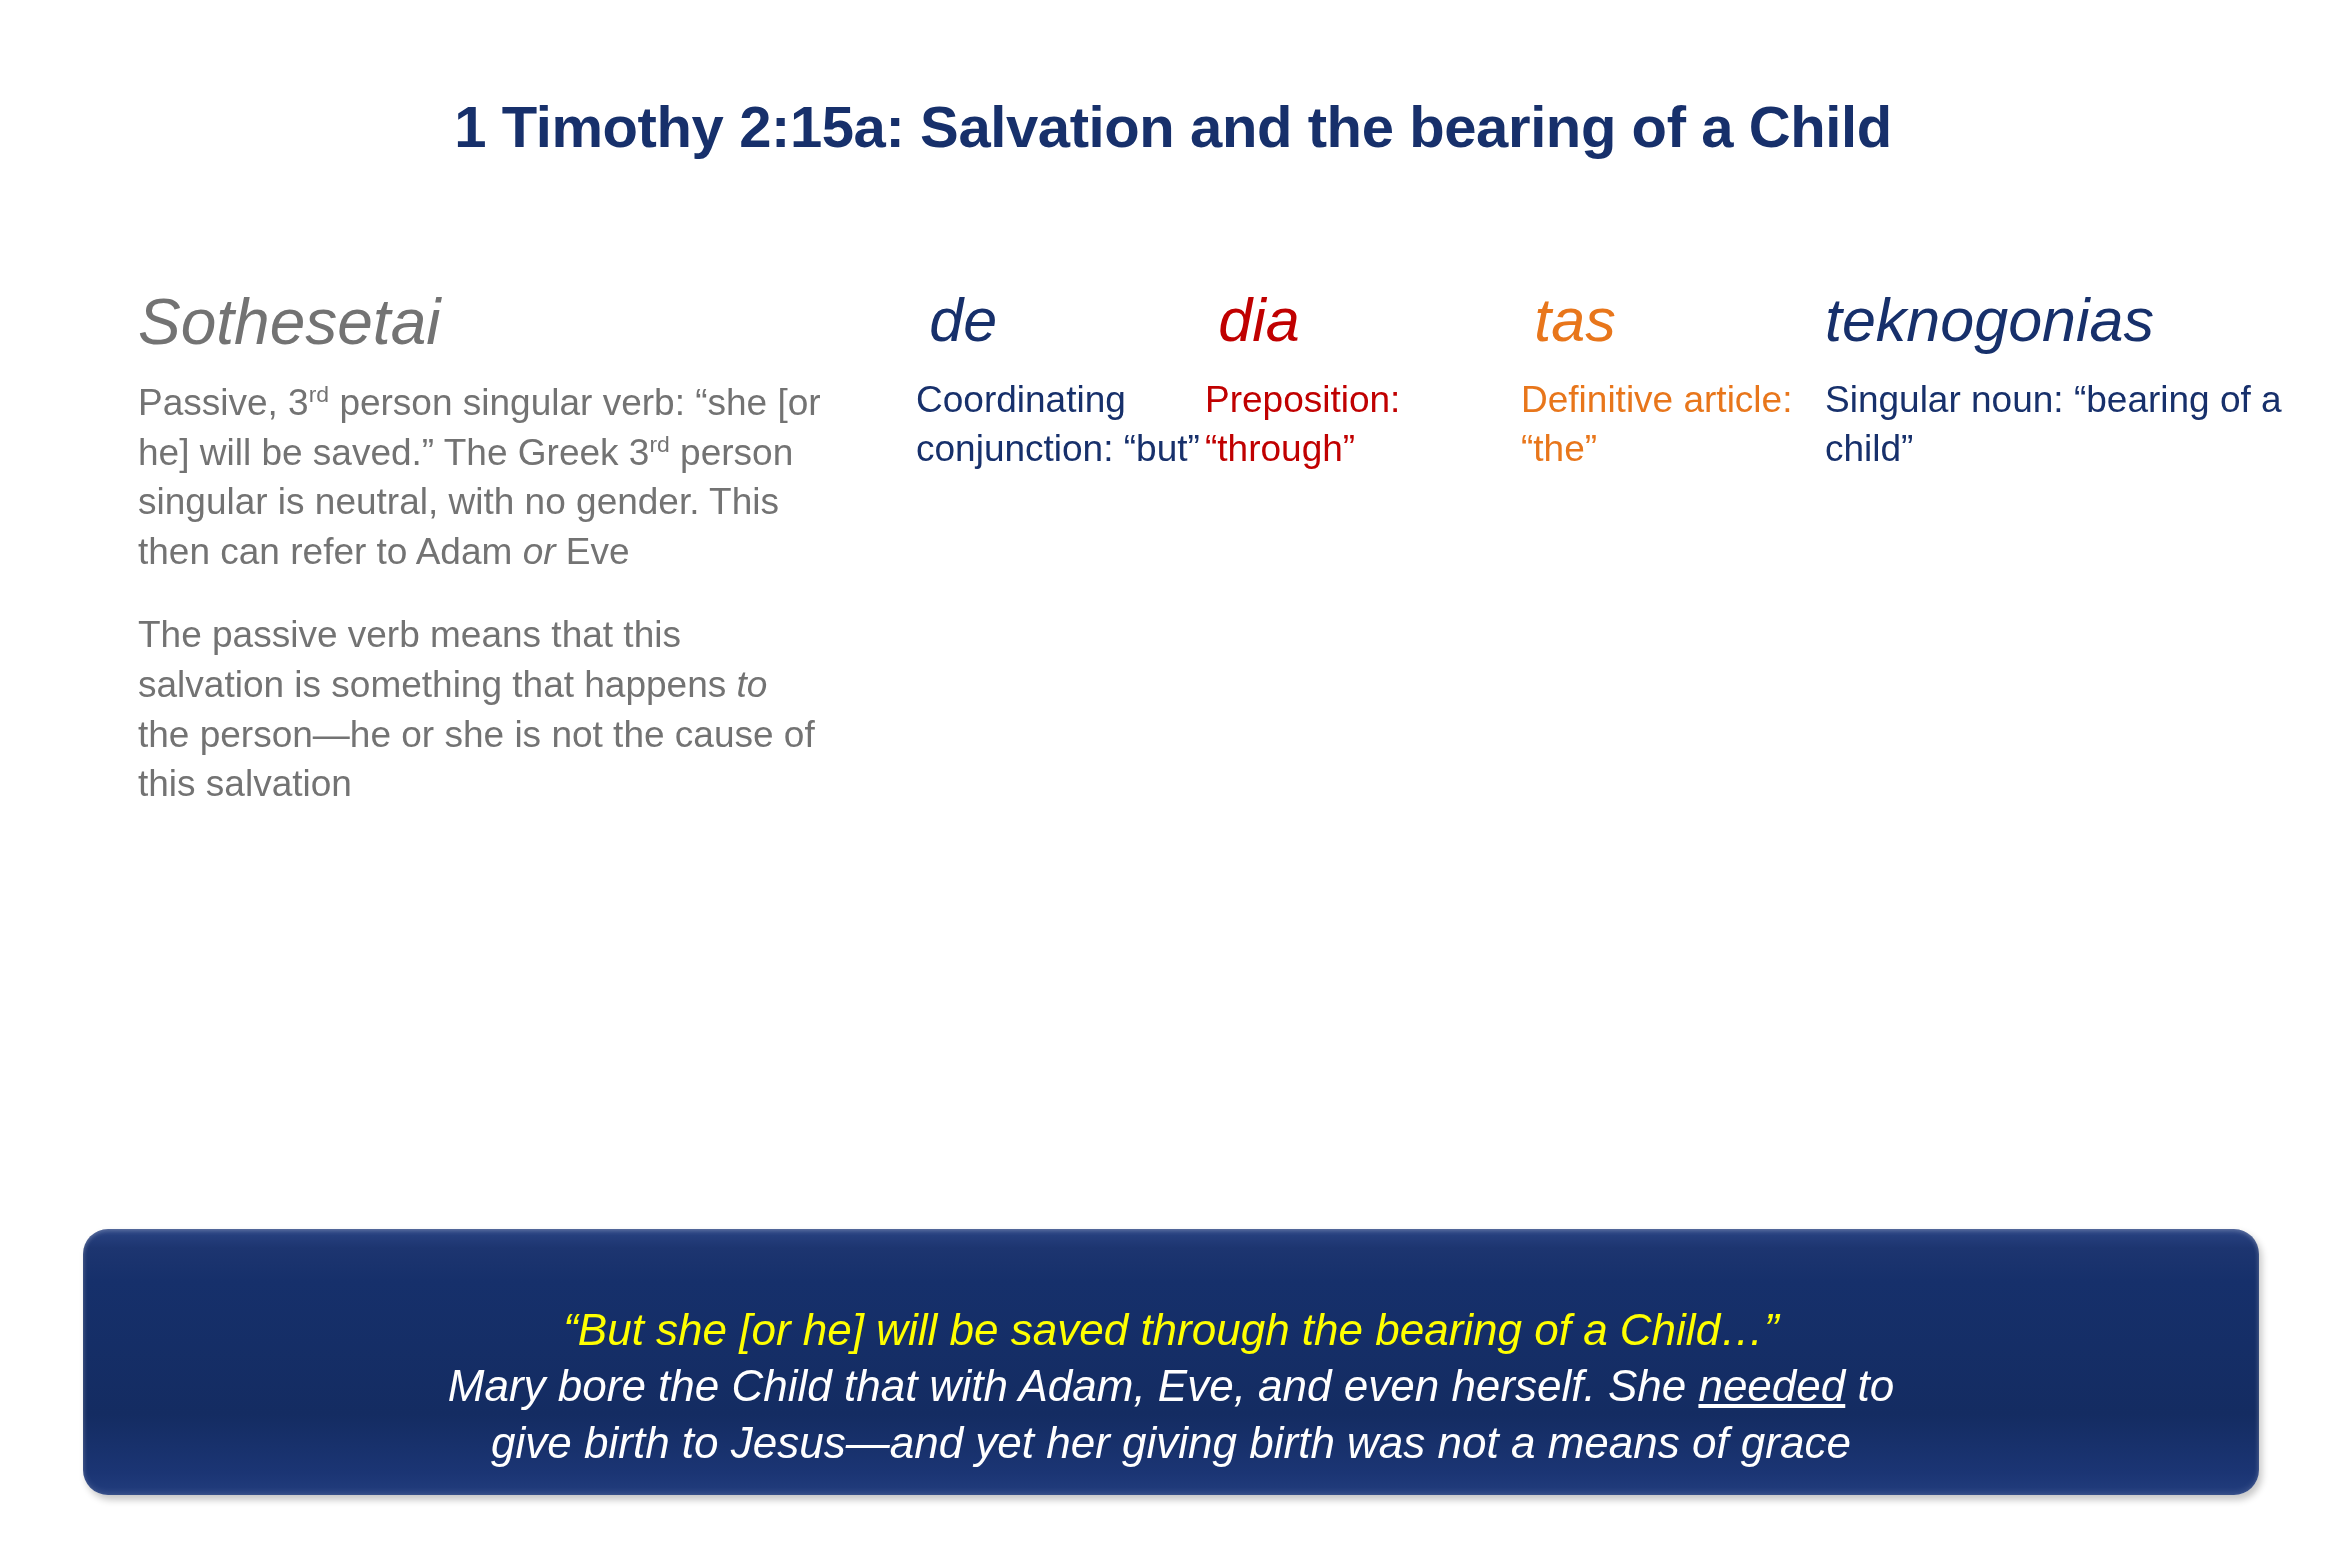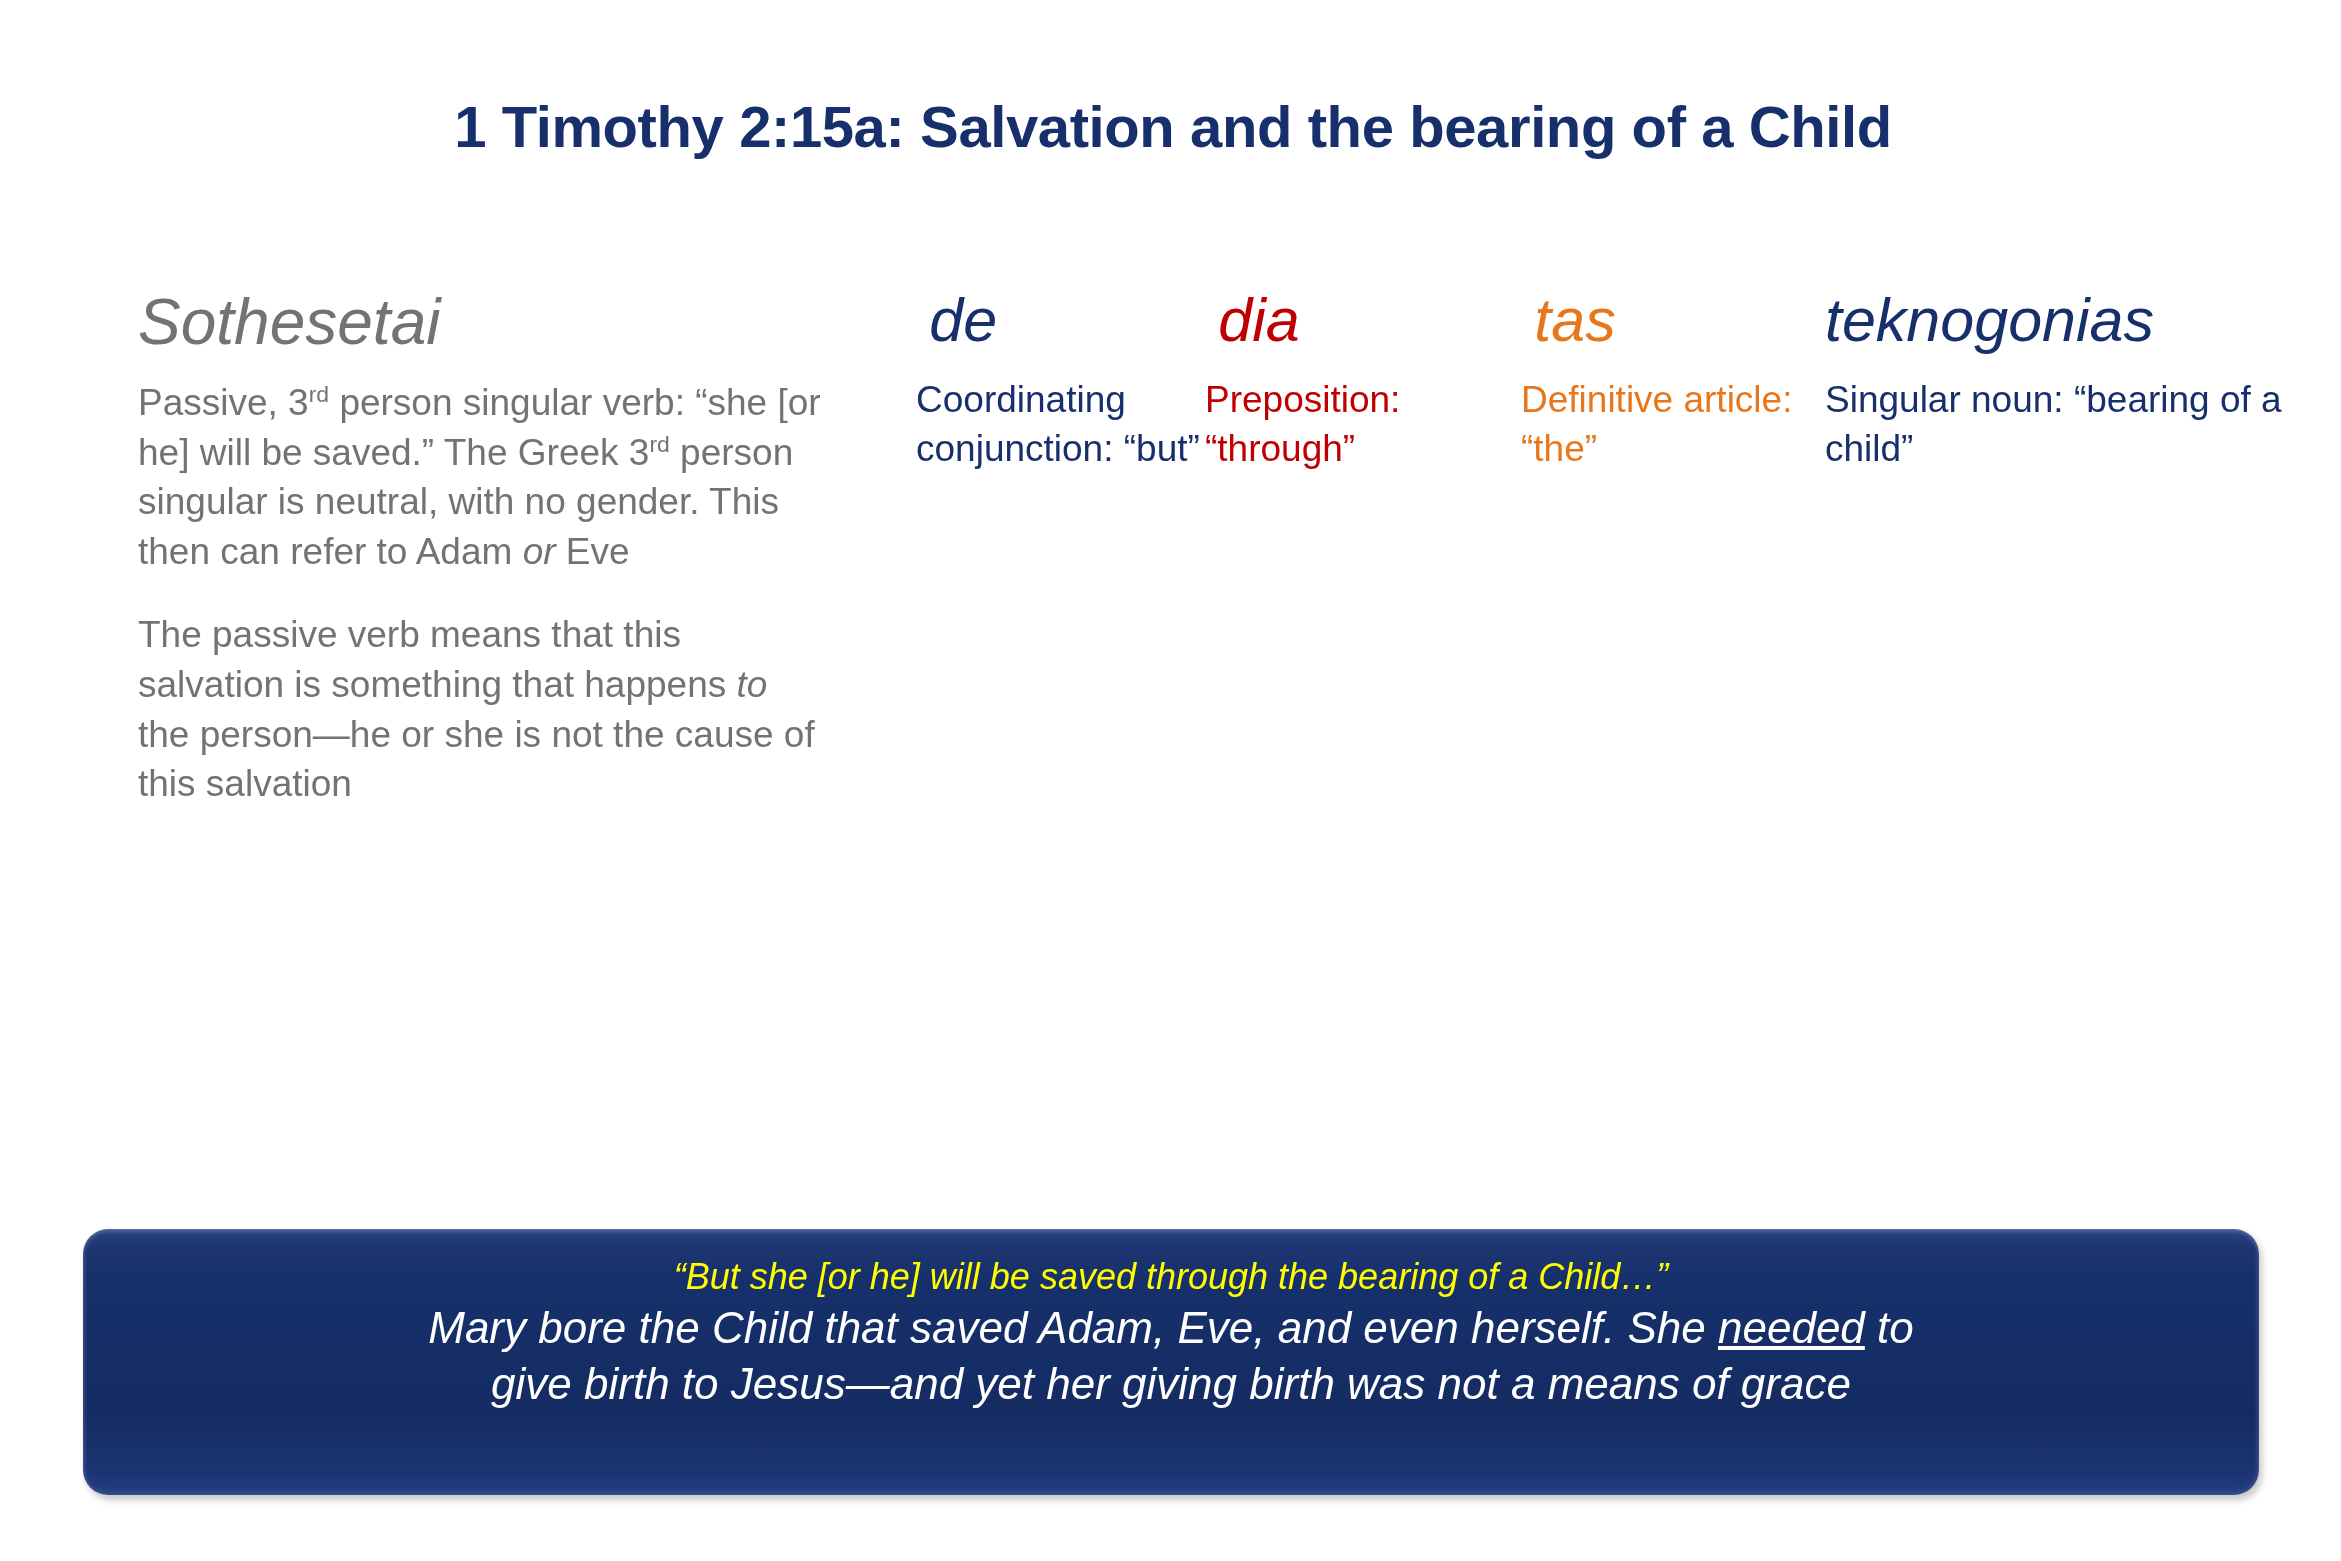--- a/index.html
+++ b/index.html
@@ -122,21 +122,22 @@
   .callout-line {
     font-size: 44px;
     font-style: italic;
     line-height: 1.28;
     color: #ffffff;
     white-space: nowrap;
   }
 
   .callout-line.first {
     color: #FFFF00;
-    font-size: 36px;
+    font-size: 44px;
+    margin-top: 48px;
   }
 
   .callout-line u { text-underline-offset: 3px; }
 </style>
 </head>
 <body>
 
 <div class="slide">
 
   <div class="slide-title">1 Timothy 2:15a: Salvation and the bearing of a Child</div>
@@ -176,18 +177,18 @@
       <div class="col-head c-navy">teknogonias</div>
       <div class="col-body c-navy">
         <p>Singular noun: “bearing of a child”</p>
       </div>
     </div>
 
   </div>
 
   <div class="callout">
     <div class="callout-line first">“But she [or he] will be saved through the bearing of a Child…”</div>
-    <div class="callout-line"><span>Mary bore the Child that saved Adam, Eve, and even herself.  She </span><u>needed</u><span> to</span></div>
+    <div class="callout-line"><span>Mary bore the Child that with Adam, Eve, and even herself.  She </span><u>needed</u><span> to</span></div>
     <div class="callout-line">give birth to Jesus—and yet her giving birth was not a means of grace</div>
   </div>
 
 </div>
 
 
 </body></html>

